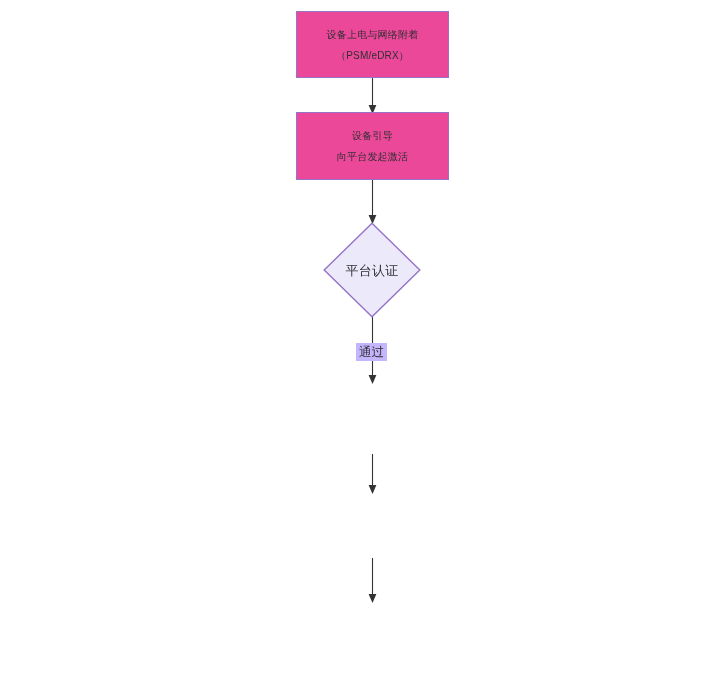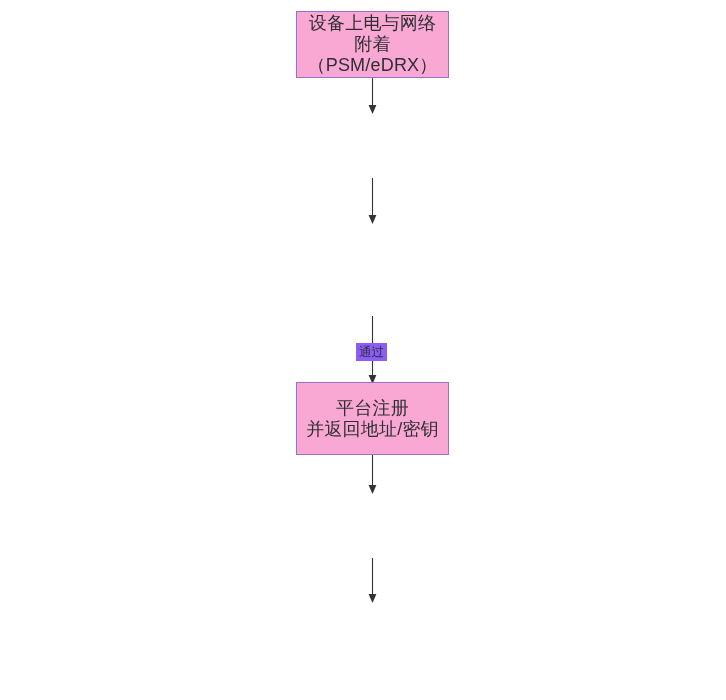--- a/index.html
+++ b/index.html
@@ -19,24 +19,24 @@
     height: 700px;
     background: #ffffff;
   }
   .node {
     position: absolute;
     box-sizing: border-box;
     display: flex;
     align-items: center;
     justify-content: center;
     text-align: center;
-    background: #f9a8d4;
+    background: #ec4899;
     border: 1.4px solid #9673c8;
     color: #2f2f33;
-    font-size: 18px;
+    font-size: 10px;
     line-height: 21px;
     letter-spacing: 0.2px;
     white-space: pre-line;
     z-index: 3;
   }
   .node-text {
     display: block;
     white-space: pre-line;
     padding: 0 4px;
   }
@@ -66,21 +66,21 @@
     text-align: center;
   }
   .edge {
     position: absolute;
     z-index: 1;
   }
   .edge svg { display: block; }
   .edge-label {
     position: absolute;
     z-index: 4;
-    background: #8b5cf6;
+    background: #c4b5fd;
     color: #2f2f33;
     font-size: 12.5px;
     line-height: 16px;
     padding: 1px 3px;
     white-space: nowrap;
   }
 </style>
 </head>
 <body>
 
@@ -120,22 +120,28 @@
       <line x1="8.5" y1="0" x2="8.5" y2="38" stroke="#333333" stroke-width="1.1"></line>
       <polygon points="8.5,45 4.6,36 12.4,36" fill="#333333"></polygon>
     </svg>
   </div>
 
   <div class="node" style="left:296px; top:11px; width:153px; height:67px;">
     <span class="node-text">设备上电与网络附着
 （PSM/eDRX）</span>
   </div>
 
+  <div class="node" style="left:296px; top:112px; width:153px; height:68px;">
+    <span class="node-text">设备引导
+向平台发起激活</span>
+  </div>
 
+  <div class="diamond-wrap" style="left:323px; top:222px; width:98px; height:96px;">
+    <svg width="98" height="96" viewBox="0 0 98 96">
+      <polygon points="49,1.2 96.8,48 49,94.8 1.2,48" fill="#ece9fb" stroke="#9673c8" stroke-width="1.4"></polygon>
+    </svg>
+    <div class="diamond-label">平台认证</div>
+  </div>
 
-  <div class="node" style="left:296px; top:382px; width:153px; height:73px;">
-    <span class="node-text">平台注册
-并返回地址/密钥</span>
-  </div>
 
 
 
 </div>
 
 </body></html>

